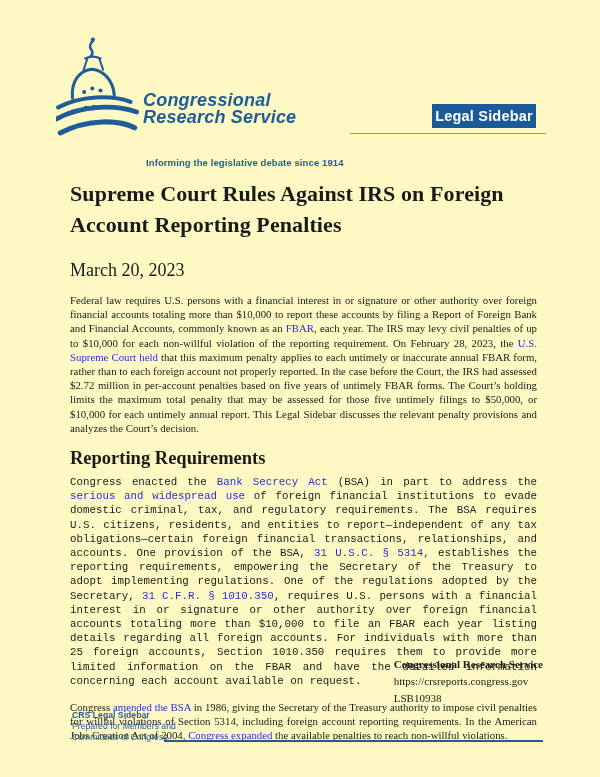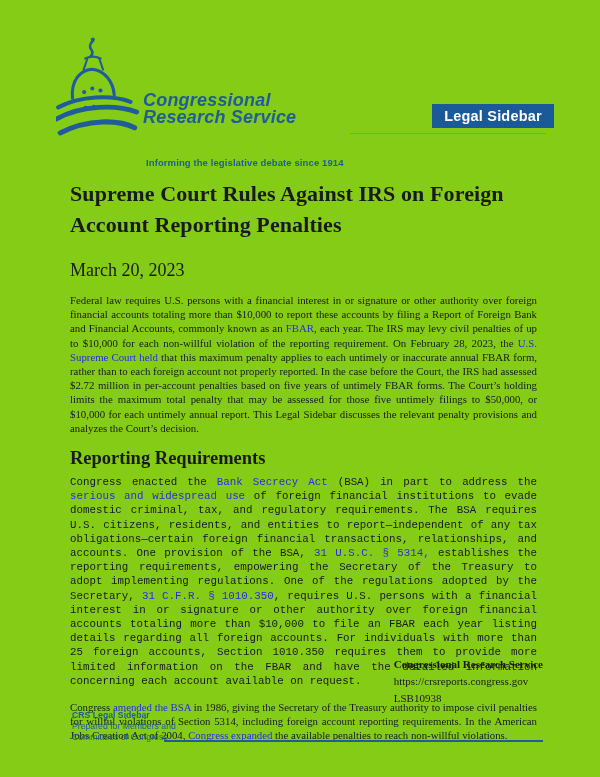--- a/index.html
+++ b/index.html
@@ -5,32 +5,32 @@
   :root{
     --brand-blue:#1F5C99;
     --badge-blue:#1B5A99;
     --link-blue:#2B2BE2;
     --text-color:#1A1A1A;
     --rule-gray:#8F8F8F;
   }
   *{margin:0;padding:0;box-sizing:border-box;}
   html,body{background:#fff;}
   body{font-family:"Liberation Serif", serif;color:var(--text-color);}
-  .page{position:relative;width:600px;height:777px;background:#84cc16;overflow:hidden;}
+  .page{position:relative;width:600px;height:777px;background:#fef9c3;overflow:hidden;}
 
   
   .dome{position:absolute;left:56px;top:36px;width:90px;height:102px;}
   .wordmark{position:absolute;left:143px;top:92px;
     font-family:"Liberation Sans", sans-serif;font-weight:bold;font-style:italic;
     font-size:18px;line-height:16.5px;color:var(--brand-blue);letter-spacing:.2px;}
   .tagline{position:absolute;left:146px;top:125px;
     font-family:"Liberation Sans", sans-serif;font-size:9.5px;font-weight:600;
     color:var(--brand-blue);letter-spacing:.1px;margin-top:32px;}
   .header-rule{position:absolute;left:350px;top:133px;width:196px;height:1px;background:var(--rule-gray);}
-  .badge{position:absolute;left:432px;top:104px;width:122px;height:24px;background:var(--badge-blue);
+  .badge{position:absolute;left:432px;top:104px;width:104px;height:24px;background:var(--badge-blue);
     color:#fff;font-family:"Liberation Sans", sans-serif;font-weight:bold;font-size:14.5px;
     text-align:center;line-height:24px;letter-spacing:.2px;}
 
   
   main{position:absolute;left:70px;top:0;width:467px;}
   h1{font-size:22px;font-weight:bold;line-height:31px;margin-top:178px;letter-spacing:.1px;}
   .pub-date{font-size:18px;margin-top:20px;}
   p{font-size:10.8px;line-height:14.2px;text-align:justify;margin-top:12px;}
   .link{color:var(--link-blue);cursor:pointer;}
   h2{font-size:18.5px;font-weight:bold;margin-top:13px;}

